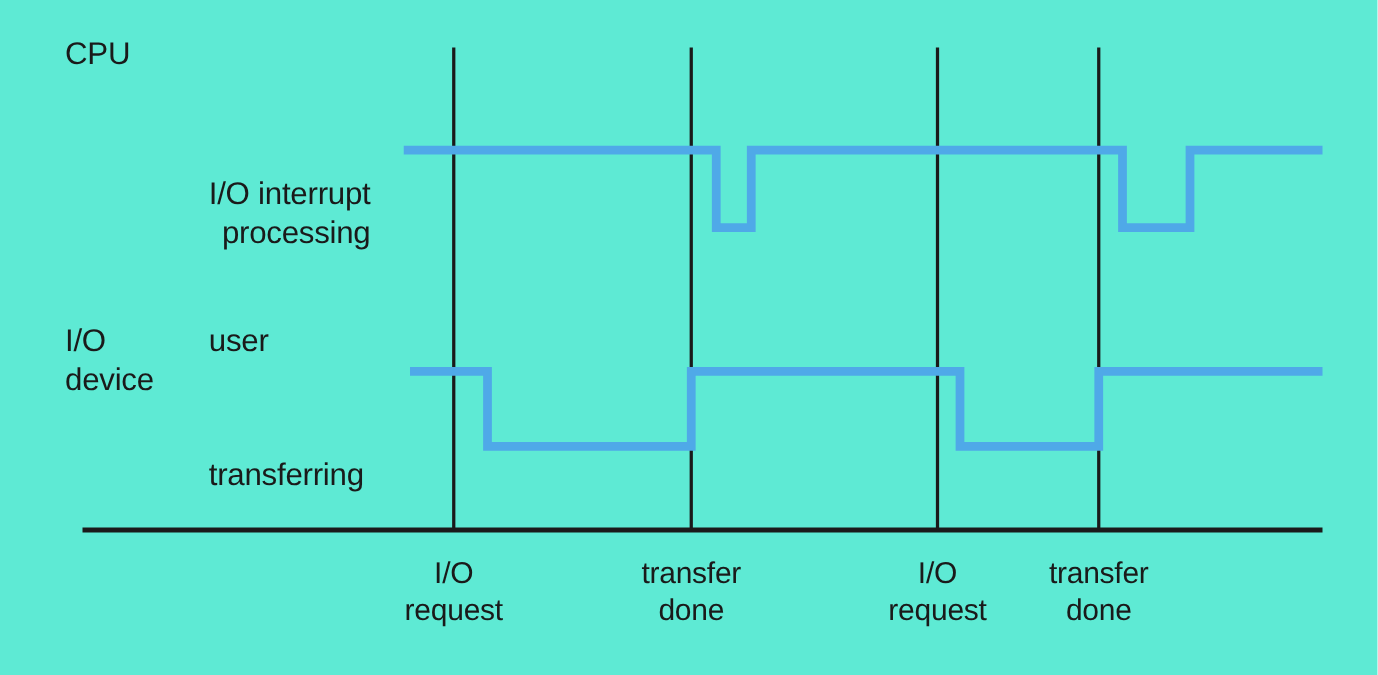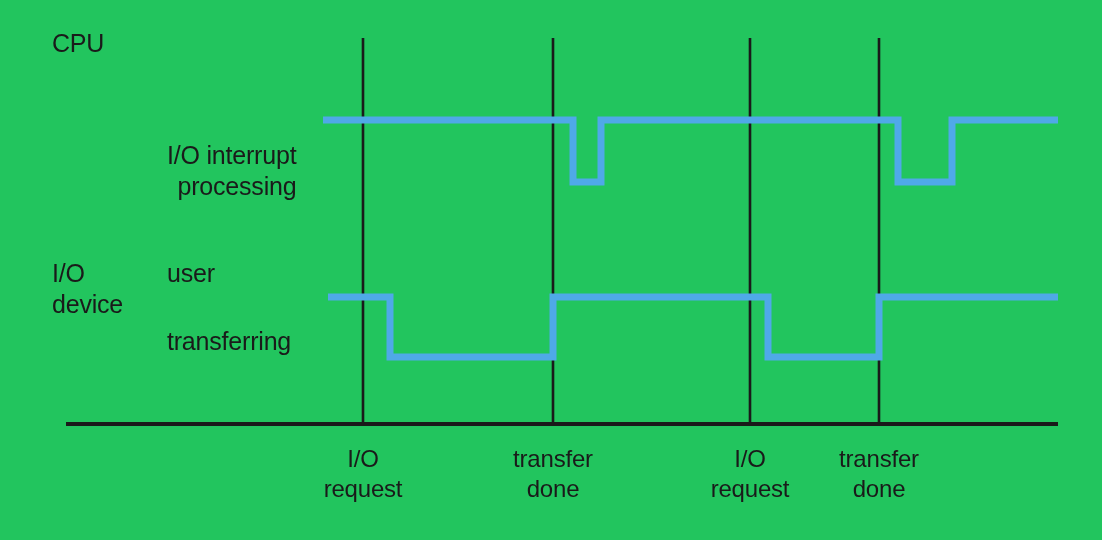--- a/index.html
+++ b/index.html
@@ -4,21 +4,21 @@
 <style>
   html, body {
     margin: 0;
     padding: 0;
     background: #ffffff;
   }
   #page {
     position: relative;
     width: 1102px;
     height: 540px;
-    background: #22c55e;
+    background: #5eead4;
     font-family: "Liberation Sans", sans-serif;
     overflow: hidden;
   }
   .lbl {
     position: absolute;
     color: #1a1a1a;
     font-size: 25px;
     line-height: 31px;
     white-space: pre;
     letter-spacing: -0.2px;
@@ -57,21 +57,21 @@
 
 
   <div class="lbl" id="cpu-state-int" style="white-space: pre;">I/O interrupt
 processing</div>
 
   <div class="lbl" id="io-group-label" style="white-space: pre;">I/O
 device</div>
 
   <div class="lbl" id="io-state-idle" style="white-space: pre;">user</div>
 
-  <div class="lbl" id="io-state-xfer" style="white-space: pre;">transferring</div>
+  <div class="lbl" id="io-state-xfer" style="white-space: pre; margin-top: 39px;">transferring</div>
 
   <div class="tick-lbl" style="white-space: pre; width: 170px; left: 278px; top: 444px;">I/O
 request</div>
   <div class="tick-lbl" style="white-space: pre; width: 170px; left: 468px; top: 444px;">transfer
 done</div>
   <div class="tick-lbl" style="white-space: pre; width: 170px; left: 665px; top: 444px;">I/O
 request</div>
   <div class="tick-lbl" style="white-space: pre; width: 170px; left: 794px; top: 444px;">transfer
 done</div>
 

